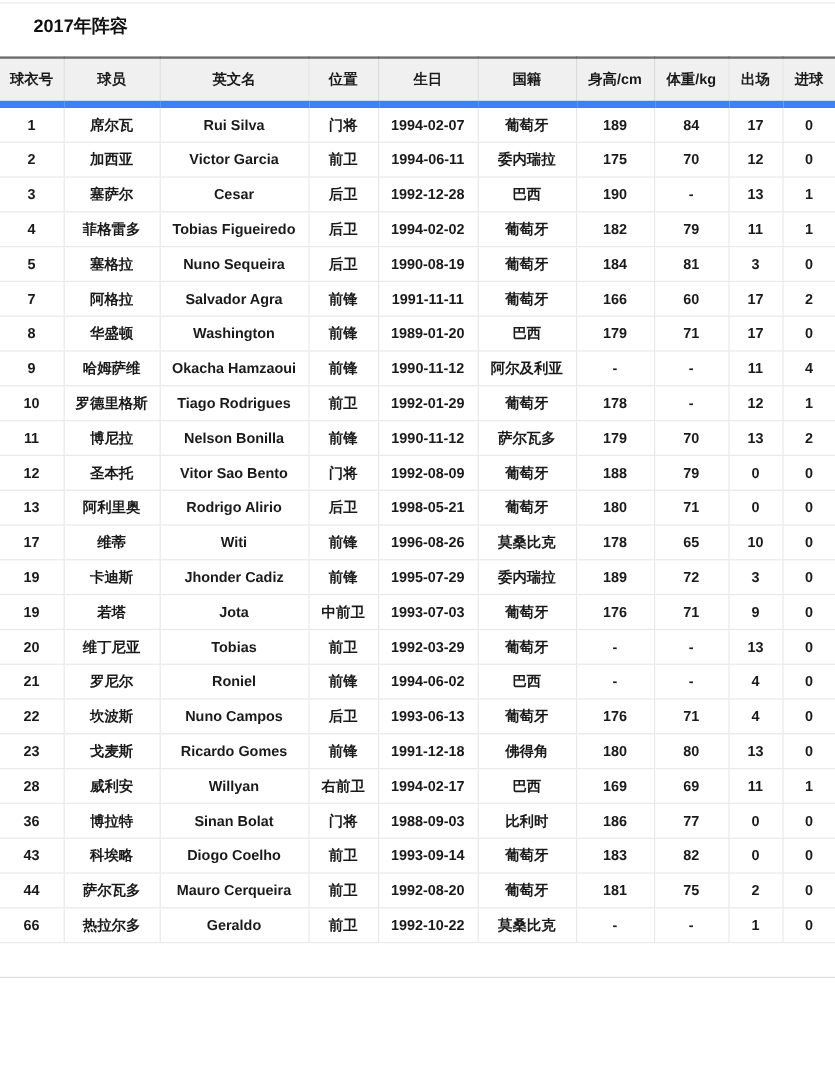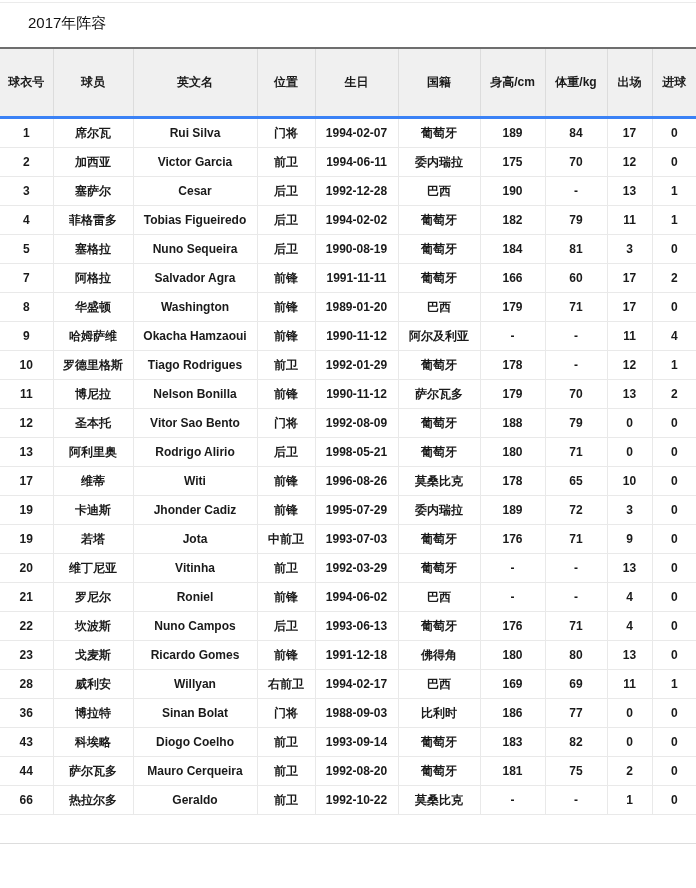--- a/index.html
+++ b/index.html
@@ -17,21 +17,21 @@
   .top-rule {
     width: 696px;
     height: 0;
     border-top: 1px solid #ebebeb;
     margin-top: 2px;
   }
   .page-title {
     margin: 10px 0 0 28px;
     font-size: 15px;
     line-height: 20px;
-    font-weight: normal;
+    font-weight: bold;
     color: #111111;
   }
   table.squad {
     width: 696px;
     margin-top: 14px;
     border-collapse: collapse;
     table-layout: fixed;
   }
   table.squad thead tr {
     background: #f0f0f0;
@@ -39,23 +39,23 @@
   table.squad thead {
     border-top: 2px solid #6e6e6e;
   }
   table.squad th {
     height: 33px;
     font-size: 12px;
     font-weight: bold;
     color: #1a1a1a;
     text-align: center;
     vertical-align: middle;
-    border-bottom: 3px solid #3b82f6;
+    border-bottom: 6px solid #3b82f6;
     border-right: 1px solid #dcdcdc;
-    padding: 17px 2px;
+    padding: 1px 2px;
     overflow: hidden;
     white-space: nowrap;
   }
   table.squad td {
     height: 28px;
     font-size: 12px;
     font-weight: bold;
     color: #1a1a1a;
     text-align: center;
     vertical-align: middle;
@@ -288,21 +288,21 @@
           <td>1993-07-03</td>
           <td>葡萄牙</td>
           <td>176</td>
           <td>71</td>
           <td>9</td>
           <td>0</td>
         </tr>
         <tr>
           <td>20</td>
           <td>维丁尼亚</td>
-          <td>Vitinha</td>
+          <td>Tobias</td>
           <td>前卫</td>
           <td>1992-03-29</td>
           <td>葡萄牙</td>
           <td>-</td>
           <td>-</td>
           <td>13</td>
           <td>0</td>
         </tr>
         <tr>
           <td>21</td>

